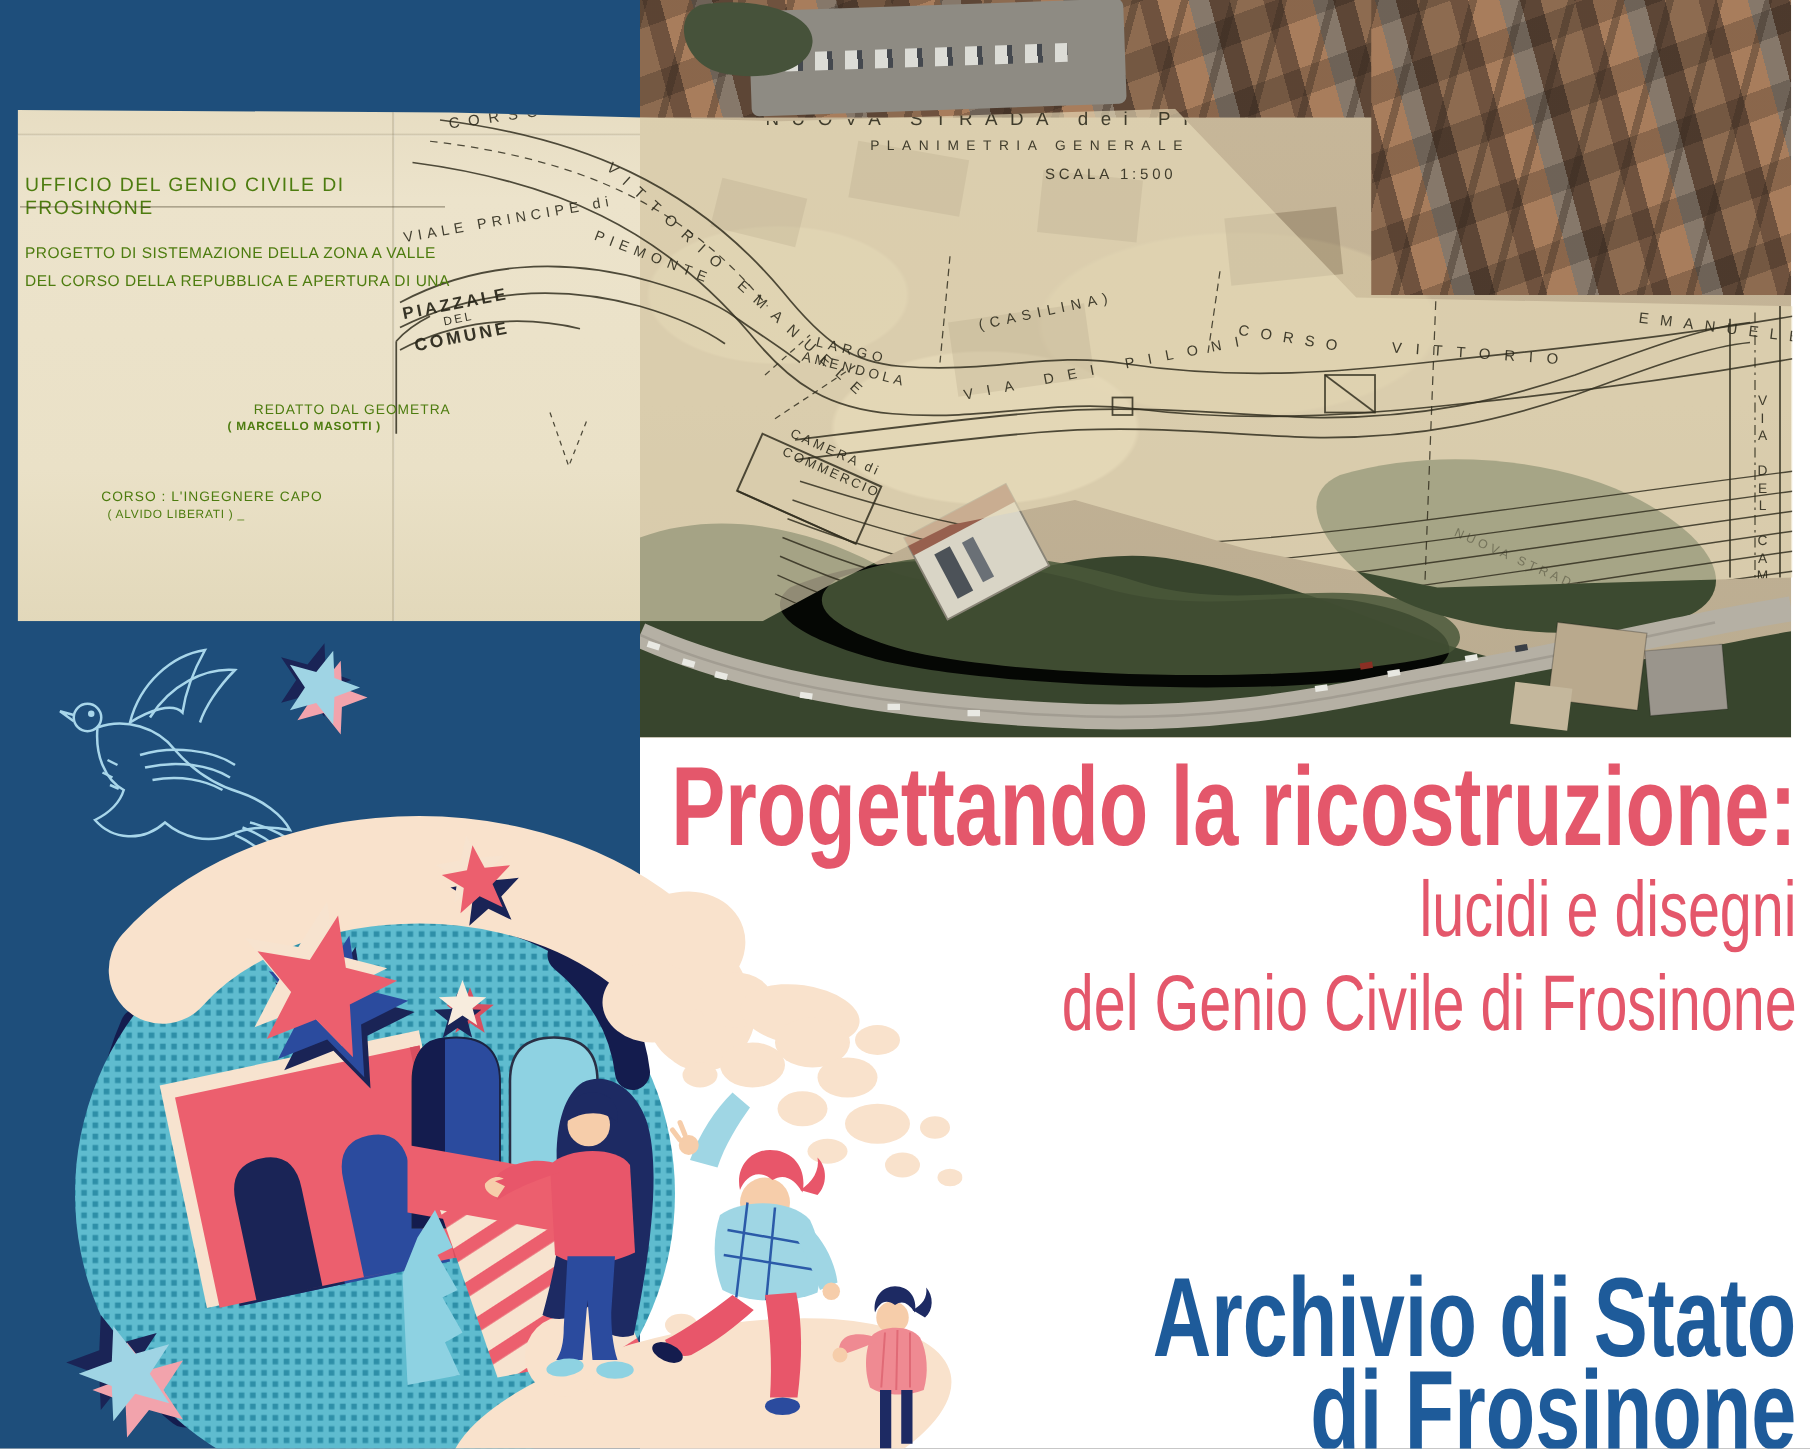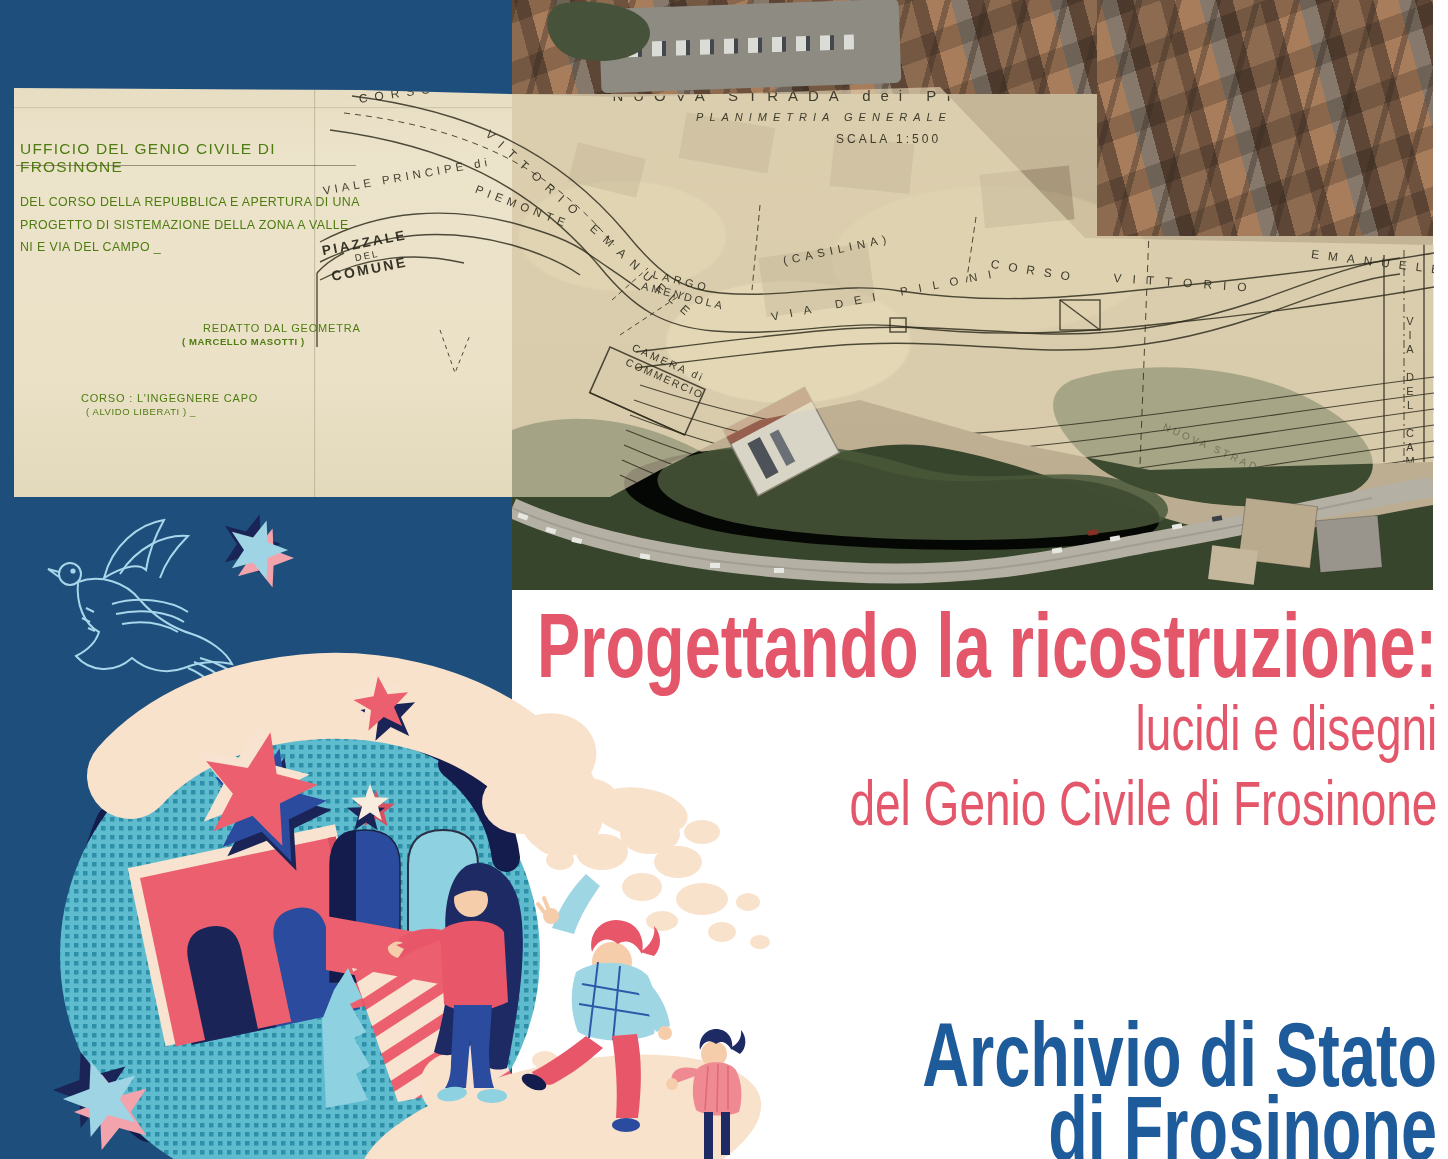--- a/index.html
+++ b/index.html
@@ -169,21 +169,21 @@
 
       <rect x="1046" y="215" width="40" height="30"></rect>
       <line x1="1046" y1="215" x2="1086" y2="245"></line>
       <rect x="876" y="233" width="16" height="14"></rect>
       <path d="M1136 120 L1126 380" stroke-dasharray="7 5" stroke-width="1"></path>
       <path d="M746 120 L738 205" stroke-dasharray="6 4" stroke-width="1"></path>
       <path d="M962 132 L952 200" stroke-dasharray="6 4" stroke-width="1"></path>
     </svg>
 
     <div class="abs maplabel" style="left:560px;top:2px;width:500px;text-align:center;font-size:15px;letter-spacing:10px;">NUOVA STRADA dei PILONI</div>
-    <div class="abs maplabel" style="left:560px;top:26px;width:500px;text-align:center;font-size:11px;letter-spacing:6px;font-style:italic;">PLANIMETRIA GENERALE</div>
+    <div class="abs maplabel" style="left:560px;top:26px;width:500px;text-align:center;font-size:11px;letter-spacing:6px;">PLANIMETRIA GENERALE</div>
     <div class="abs maplabel" style="left:822px;top:47px;font-size:12px;letter-spacing:3px;">SCALA 1:500</div>
 
     <div class="abs maplabel" style="left:344px;top:7px;font-size:12px;letter-spacing:7px;transform:rotate(-8deg);">CORSO</div>
     <div class="abs maplabel" style="left:478px;top:42px;font-size:12px;letter-spacing:9px;transform:rotate(42deg);">VITTORIO EMANUELE</div>
     <div class="abs maplabel" style="left:308px;top:100px;font-size:11.5px;letter-spacing:4px;transform:rotate(-10deg);">VIALE PRINCIPE di</div>
     <div class="abs maplabel" style="left:464px;top:98px;font-size:11.5px;letter-spacing:5px;transform:rotate(21deg);">PIEMONTE</div>
 
     <div class="abs" style="left:310px;top:150px;transform:rotate(-11deg);text-align:center;color:rgba(38,36,24,.92);">
       <div style="font-size:13.5px;letter-spacing:2.5px;font-weight:bold;">PIAZZALE</div>
       <div style="font-size:9.5px;letter-spacing:2px;">DEL</div>
@@ -204,23 +204,22 @@
 
     <div class="abs maplabel" style="left:978px;top:172px;font-size:12px;letter-spacing:9px;transform:rotate(9deg);">CORSO</div>
     <div class="abs maplabel" style="left:1100px;top:186px;font-size:12px;letter-spacing:11px;transform:rotate(4deg);">VITTORIO</div>
     <div class="abs maplabel" style="left:1298px;top:162px;font-size:12px;letter-spacing:9px;transform:rotate(7deg);">EMANUELE</div>
     <div class="abs maplabel" style="left:1390px;top:230px;font-size:11px;letter-spacing:2px;writing-mode:vertical-rl;text-orientation:upright;height:165px;">VIA DEL CAMPO</div>
     <div class="abs maplabel" style="left:1152px;top:336px;font-size:10px;letter-spacing:3px;transform:rotate(24deg);opacity:.45;">NUOVA STRADA</div>
 
     <div class="abs doc-ink" id="doc-office">UFFICIO DEL GENIO CIVILE DI FROSINONE</div>
     <div class="abs" id="title-rule"></div>
     <div class="abs doc-ink" id="doc-subject">
+      <div>PROGETTO DI SISTEMAZIONE DELLA ZONA A VALLE</div>
       <div>DEL CORSO DELLA REPUBBLICA E APERTURA DI UNA</div>
-      <div>PROGETTO DI SISTEMAZIONE DELLA ZONA A VALLE</div>
-      <div>NI E VIA DEL CAMPO _</div>
     </div>
     <div class="abs doc-ink doc-small" style="left:148px;top:237px;">REDATTO DAL GEOMETRA</div>
     <div class="abs doc-ink doc-tiny" style="left:168px;top:251px;font-weight:bold;">( MARCELLO MASOTTI )</div>
     <div class="abs doc-ink doc-small" style="left:26px;top:307px;">CORSO : L'INGEGNERE CAPO</div>
     <div class="abs doc-ink doc-tiny" style="left:72px;top:321px;">( ALVIDO LIBERATI ) _</div>
   </div>
 
   <div class="abs red-title" id="title-main">Progettando la ricostruzione:</div>
   <div class="abs red-title" id="title-sub1">lucidi e disegni</div>
   <div class="abs red-title" id="title-sub2">del Genio Civile di Frosinone</div>

